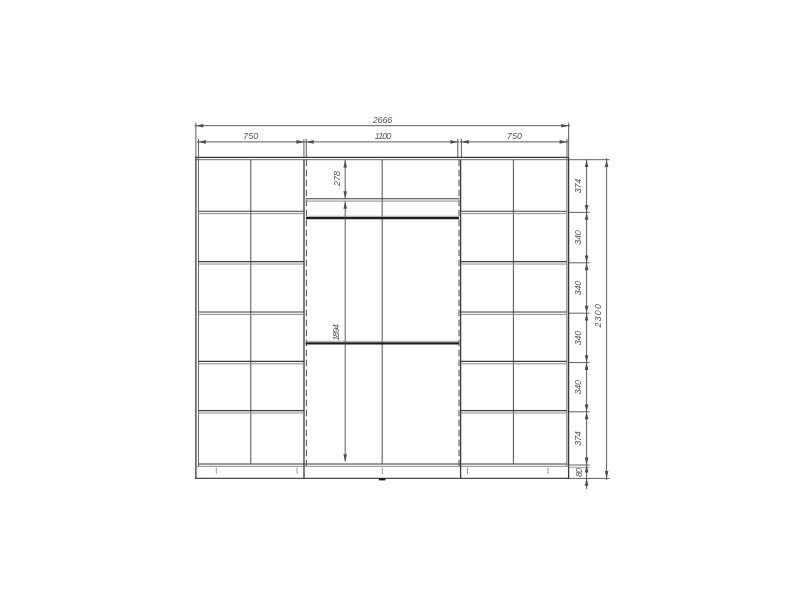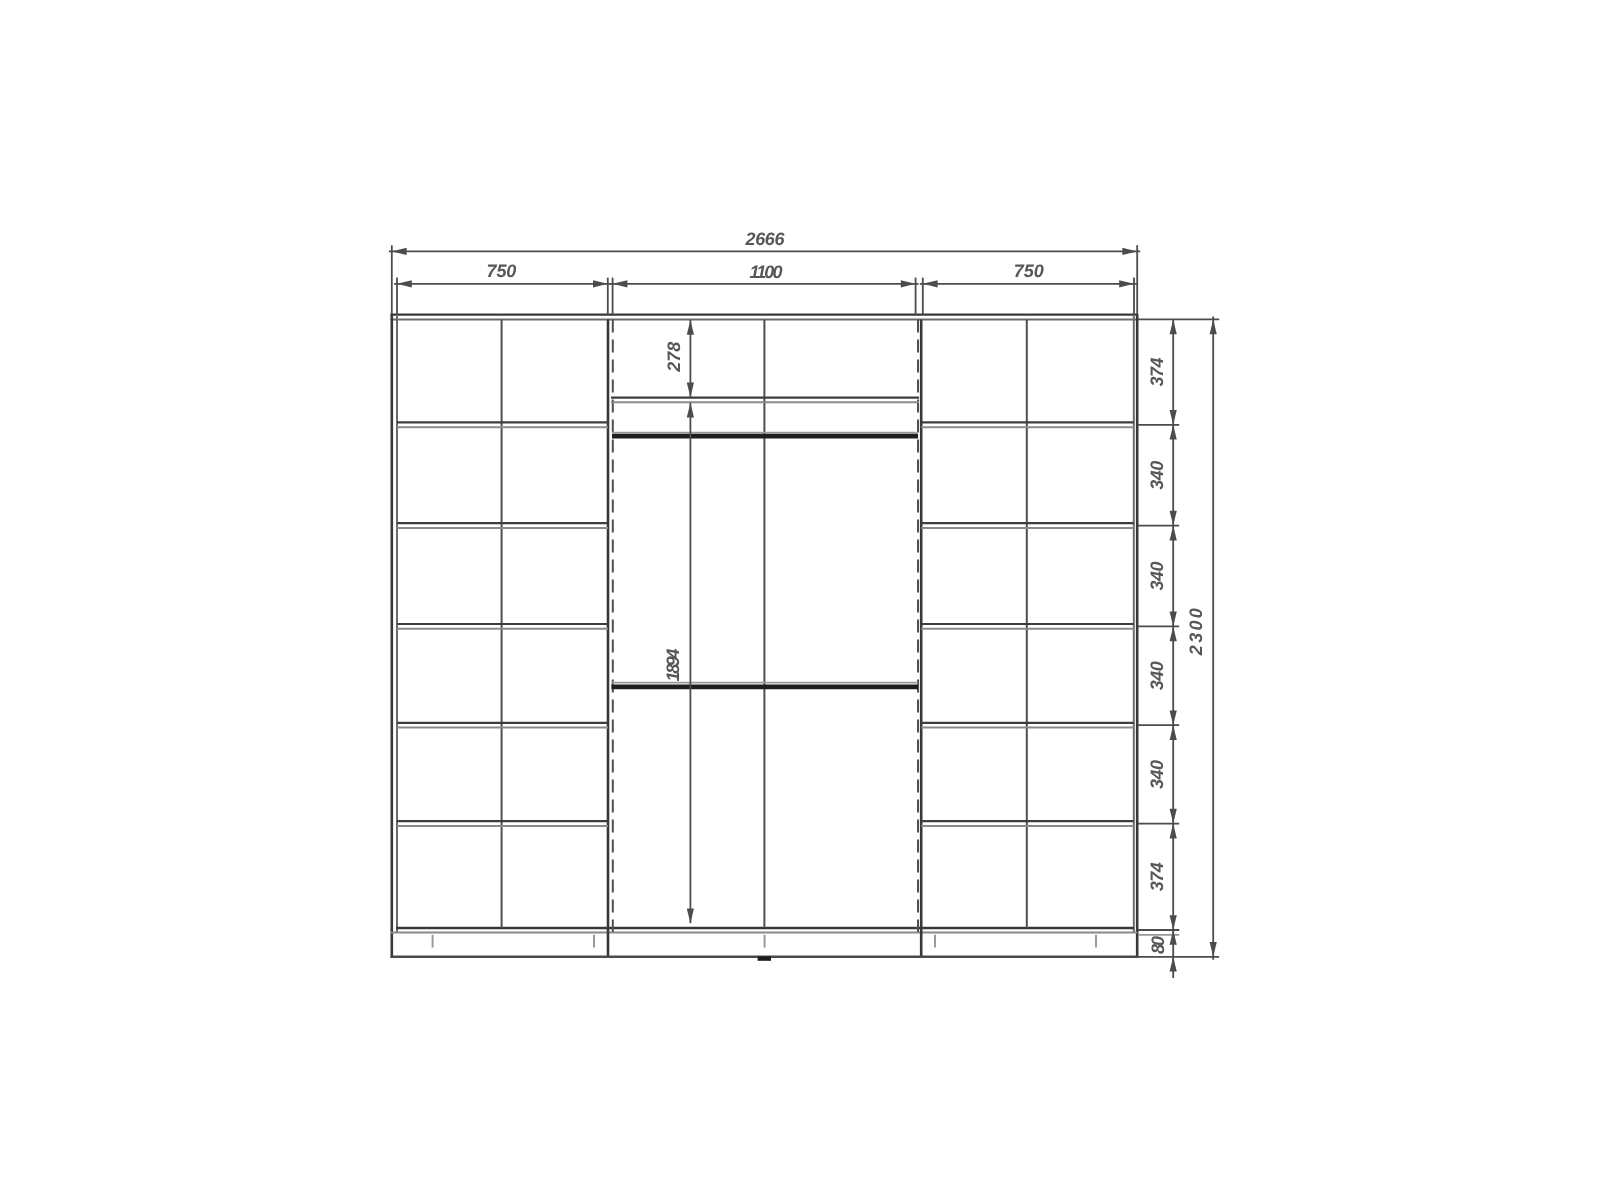--- a/index.html
+++ b/index.html
@@ -1,16 +1,16 @@
 <!DOCTYPE html>
 <html><head>
 <meta charset="utf-8">
 <style>
   html,body{margin:0;padding:0;background:#ffffff;}
-  .page{position:relative;width:800px;height:548px;background:#ffffff;overflow:hidden;font-weight:bold;}
+  .page{position:relative;width:800px;height:548px;background:#ffffff;overflow:hidden;}
   text{font-family:"Liberation Sans",sans-serif;font-style:italic;fill:#575757;}
 </style>
 </head>
 <body>
 
 <div class="page">
 <svg width="800" height="600" viewBox="0 0 800 600" xmlns="http://www.w3.org/2000/svg">
 
   <rect x="0" y="0" width="800" height="600" fill="#ffffff"></rect>
   <g stroke-linecap="butt" fill="none">

